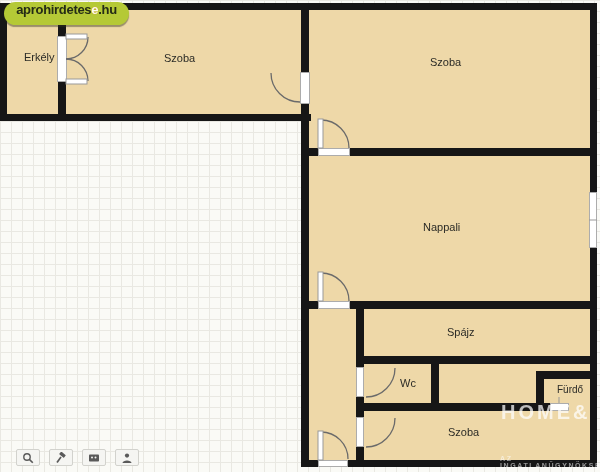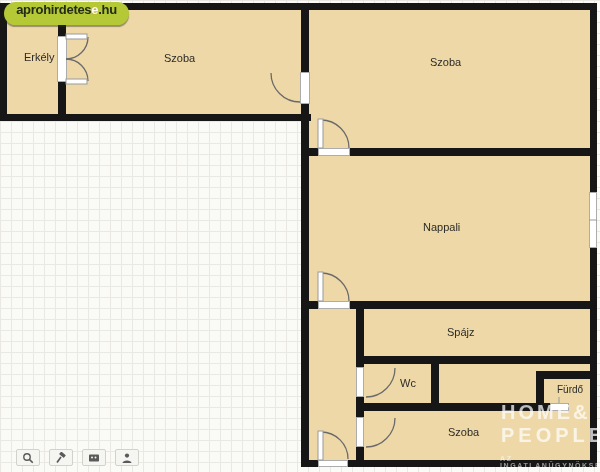--- a/index.html
+++ b/index.html
@@ -88,21 +88,20 @@
   <div class="abs room-label" style="left:148px;top:52px;width:76px;">Szoba</div>
   <div class="abs room-label" style="left:414px;top:56px;width:76px;">Szoba</div>
   <div class="abs room-label" style="left:407px;top:221px;width:80px;">Nappali</div>
   <div class="abs room-label" style="left:431px;top:326px;width:76px;">Spájz</div>
   <div class="abs room-label" style="left:384px;top:377px;width:40px;">Wc</div>
   <div class="abs room-label small" style="left:541px;top:384px;width:50px;">Fürdő</div>
   <div class="abs room-label" style="left:432px;top:426px;width:76px;">Szoba</div>
 
 
   <div class="abs wm wm1" style="left:501px;top:401px;width:96px;">HOME&amp;</div>
-  <div class="abs wm wm2" style="left:501px;top:424px;width:96px;">PEOPLE</div>
   <div class="abs wm wm3" style="left:500px;top:455px;width:97px;">AZ INGATLANÜGYNÖKSÉG</div>
 
   <div id="logo" class="abs">
     <span>aprohirdetes</span>
       <span class="accent">e</span>
       <span>.hu</span>
   </div>
 
   <div class="abs tbtn" style="left:16px;top:449px;">
     <svg width="12" height="12" viewBox="0 0 12 12">

